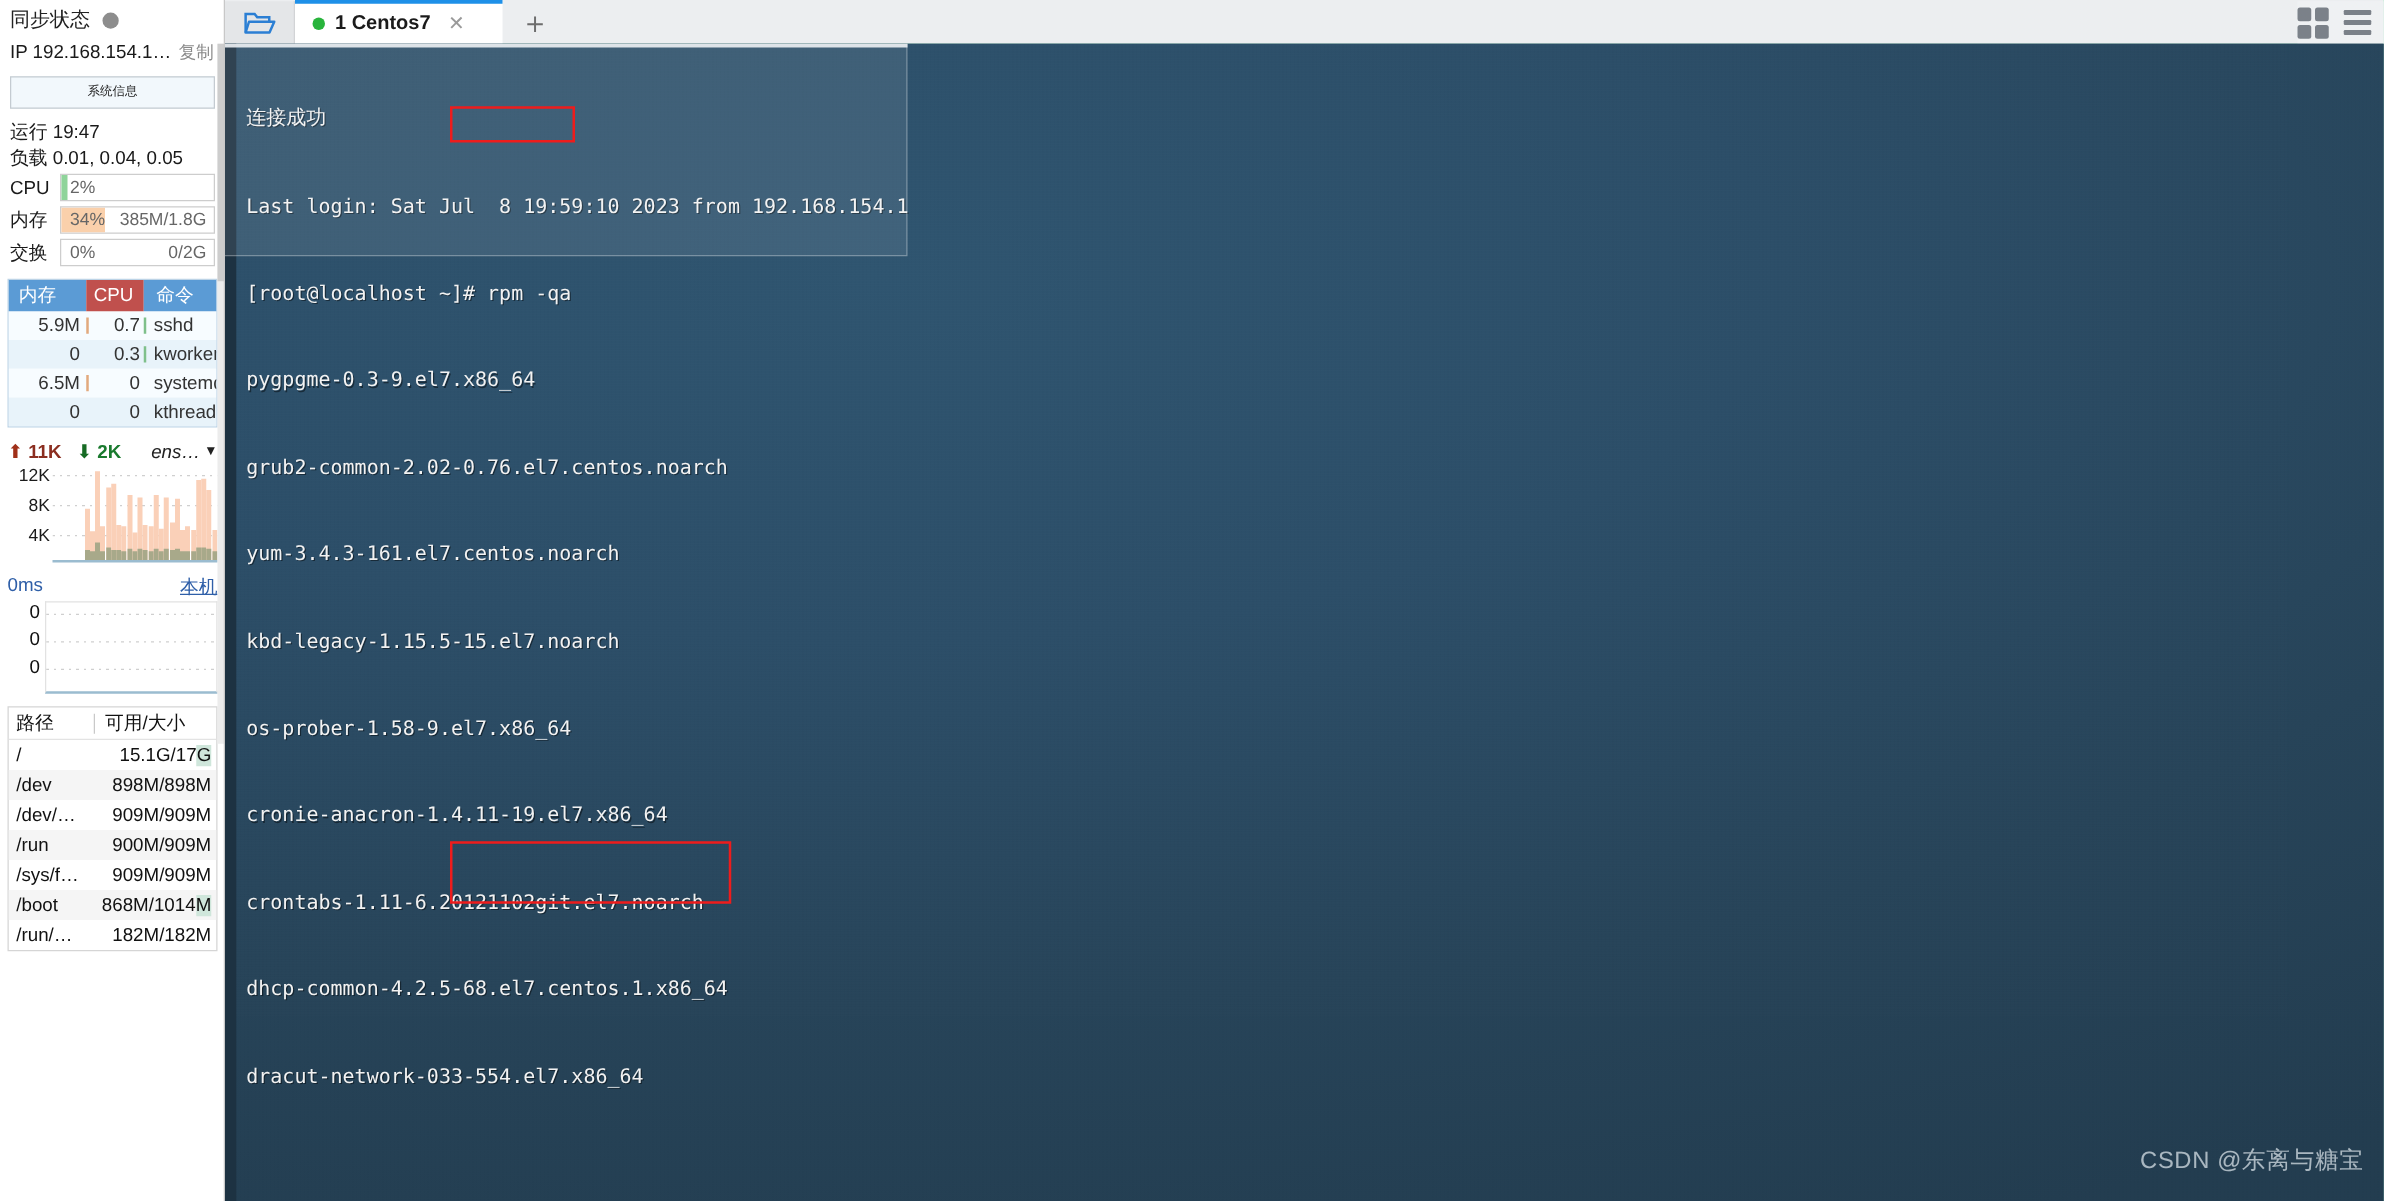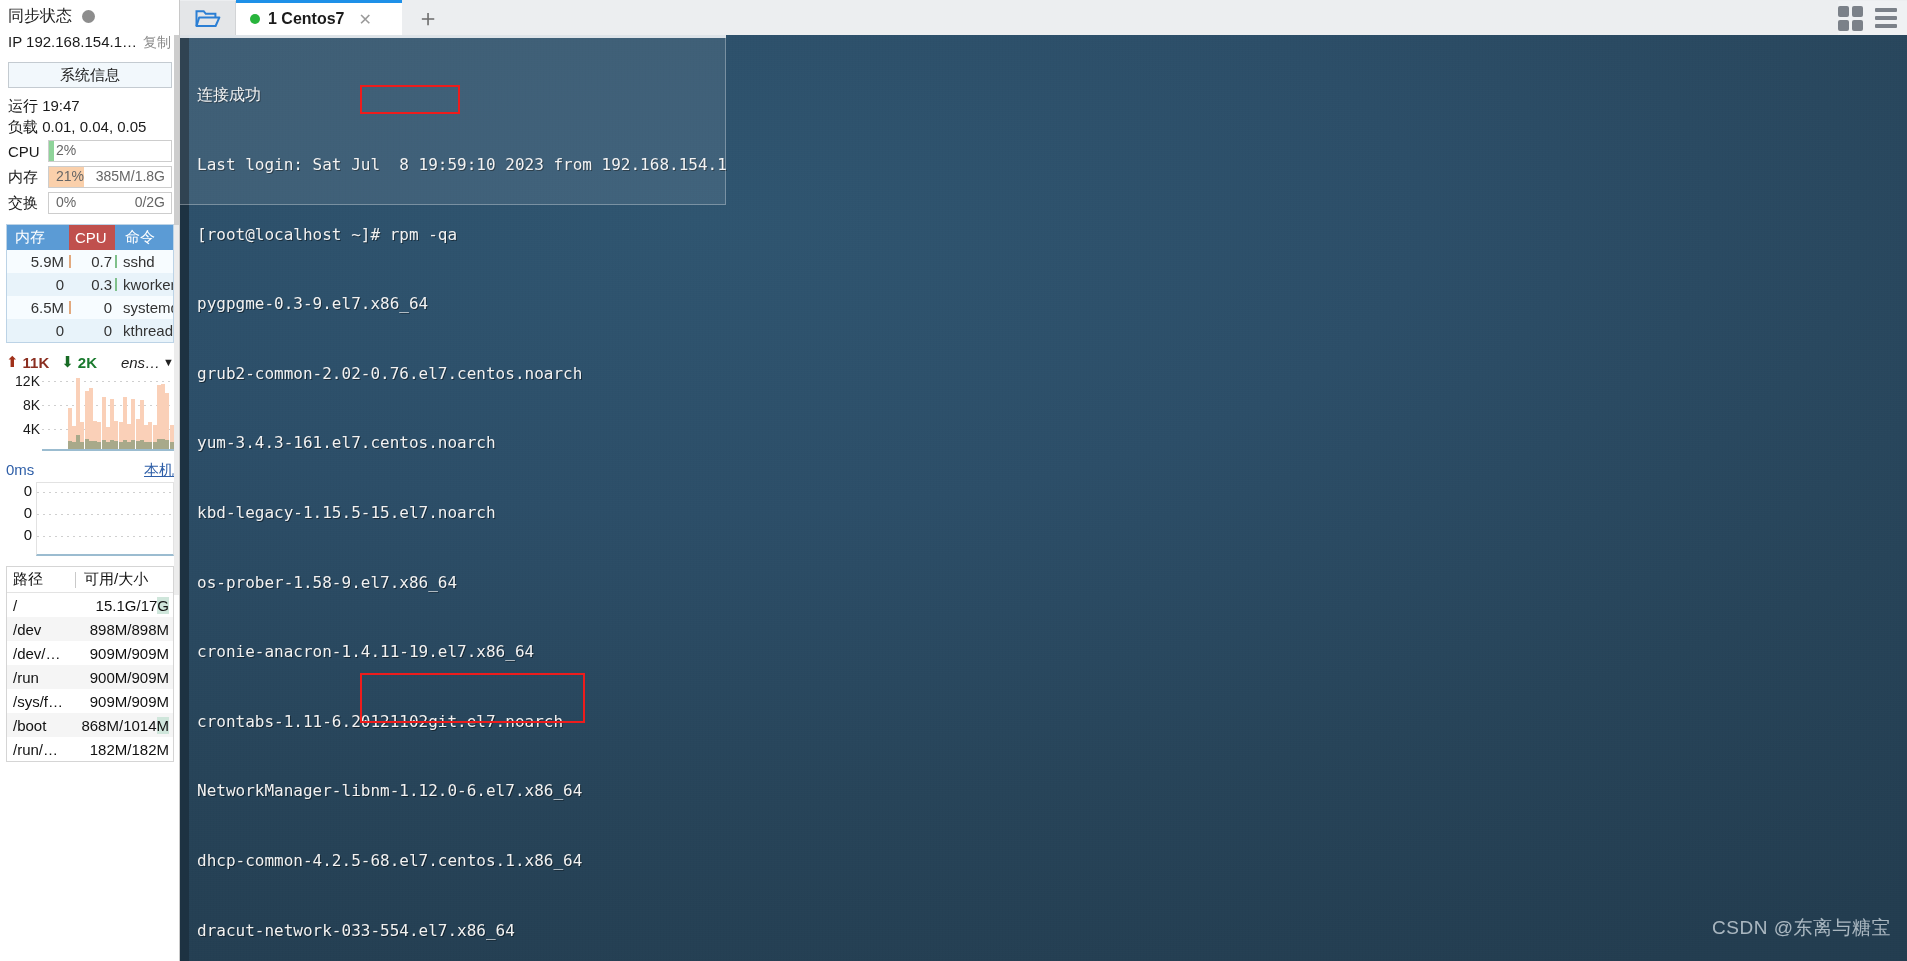--- a/index.html
+++ b/index.html
@@ -27,21 +27,21 @@
   .sync-dot { width: 13px; height: 13px; border-radius: 50%; background: #8d8d8d; display:inline-block; }
 
   .ip-row { padding: 2px 8px 4px 8px; display:flex; align-items:baseline; gap:6px; }
   .ip-text { font-size: 15px; color: #1a1a1a; white-space: nowrap; }
   .ip-copy { font-size: 14px; color: #8a8a8a; cursor: pointer; }
 
   .sysinfo-btn {
     margin: 6px 8px 8px 8px;
     height: 26px; line-height: 24px;
     background: #f2f8fc; border: 1px solid #c4cbd1;
-    text-align: center; font-size: 15px; color: #222; cursor: pointer;
+    text-align: center; font-size: 10px; color: #222; cursor: pointer;
   }
 
   .stat-line { padding: 1px 8px; font-size: 15px; color: #1a1a1a; white-space: nowrap; }
 
   .meter-row { display:flex; align-items:center; padding: 2px 8px 2px 8px; gap: 6px; }
   .meter-name { font-size: 15px; width: 34px; flex: 0 0 34px; color:#1a1a1a; }
   .meter-box {
     position: relative; flex: 1; height: 22px;
     border: 1px solid #cdcdcd; background: #fff; overflow: hidden;
   }
@@ -208,21 +208,21 @@
         <div class="meter-fill" style="width:4%; background:#8fd49a;"></div>
         <span class="meter-pct">2%</span>
         <span class="meter-val"></span>
       </div>
     </div>
 
     <div class="meter-row">
       <span class="meter-name">内存</span>
       <div class="meter-box">
         <div class="meter-fill" style="width:29%; background:#fad0ab;"></div>
-        <span class="meter-pct">21%</span>
+        <span class="meter-pct">34%</span>
         <span class="meter-val">385M/1.8G</span>
       </div>
     </div>
 
     <div class="meter-row">
       <span class="meter-name">交换</span>
       <div class="meter-box">
         <div class="meter-fill" style="width:0%; background:#cfcfcf;"></div>
         <span class="meter-pct">0%</span>
         <span class="meter-val">0/2G</span>
@@ -450,21 +450,20 @@
         <div class="line cn">连接成功</div>
         <div class="line">Last login: Sat Jul  8 19:59:10 2023 from 192.168.154.1</div>
         <div class="line"><span>[root@localhost ~]# rpm -qa</span></div>
         <div class="line">pygpgme-0.3-9.el7.x86_64</div>
         <div class="line">grub2-common-2.02-0.76.el7.centos.noarch</div>
         <div class="line">yum-3.4.3-161.el7.centos.noarch</div>
         <div class="line">kbd-legacy-1.15.5-15.el7.noarch</div>
         <div class="line">os-prober-1.58-9.el7.x86_64</div>
         <div class="line">cronie-anacron-1.4.11-19.el7.x86_64</div>
         <div class="line">crontabs-1.11-6.20121102git.el7.noarch</div>
-        <div class="line">NetworkManager-libnm-1.12.0-6.el7.x86_64</div>
         <div class="line">dhcp-common-4.2.5-68.el7.centos.1.x86_64</div>
         <div class="line">dracut-network-033-554.el7.x86_64</div>
         
         
         
         
         
         
         
         

